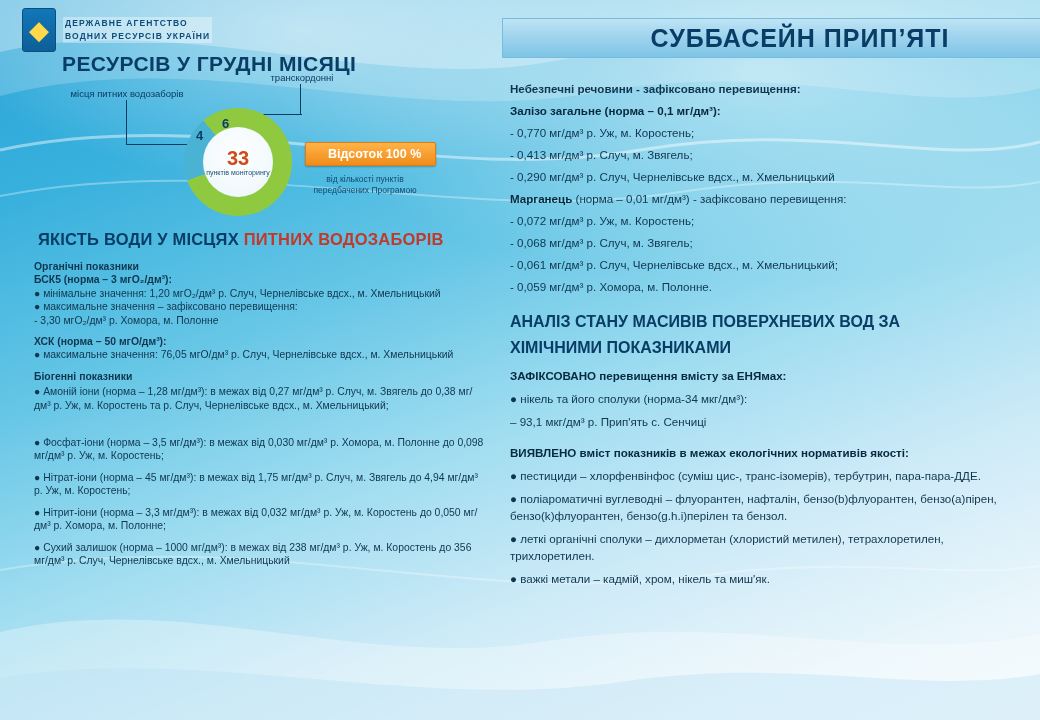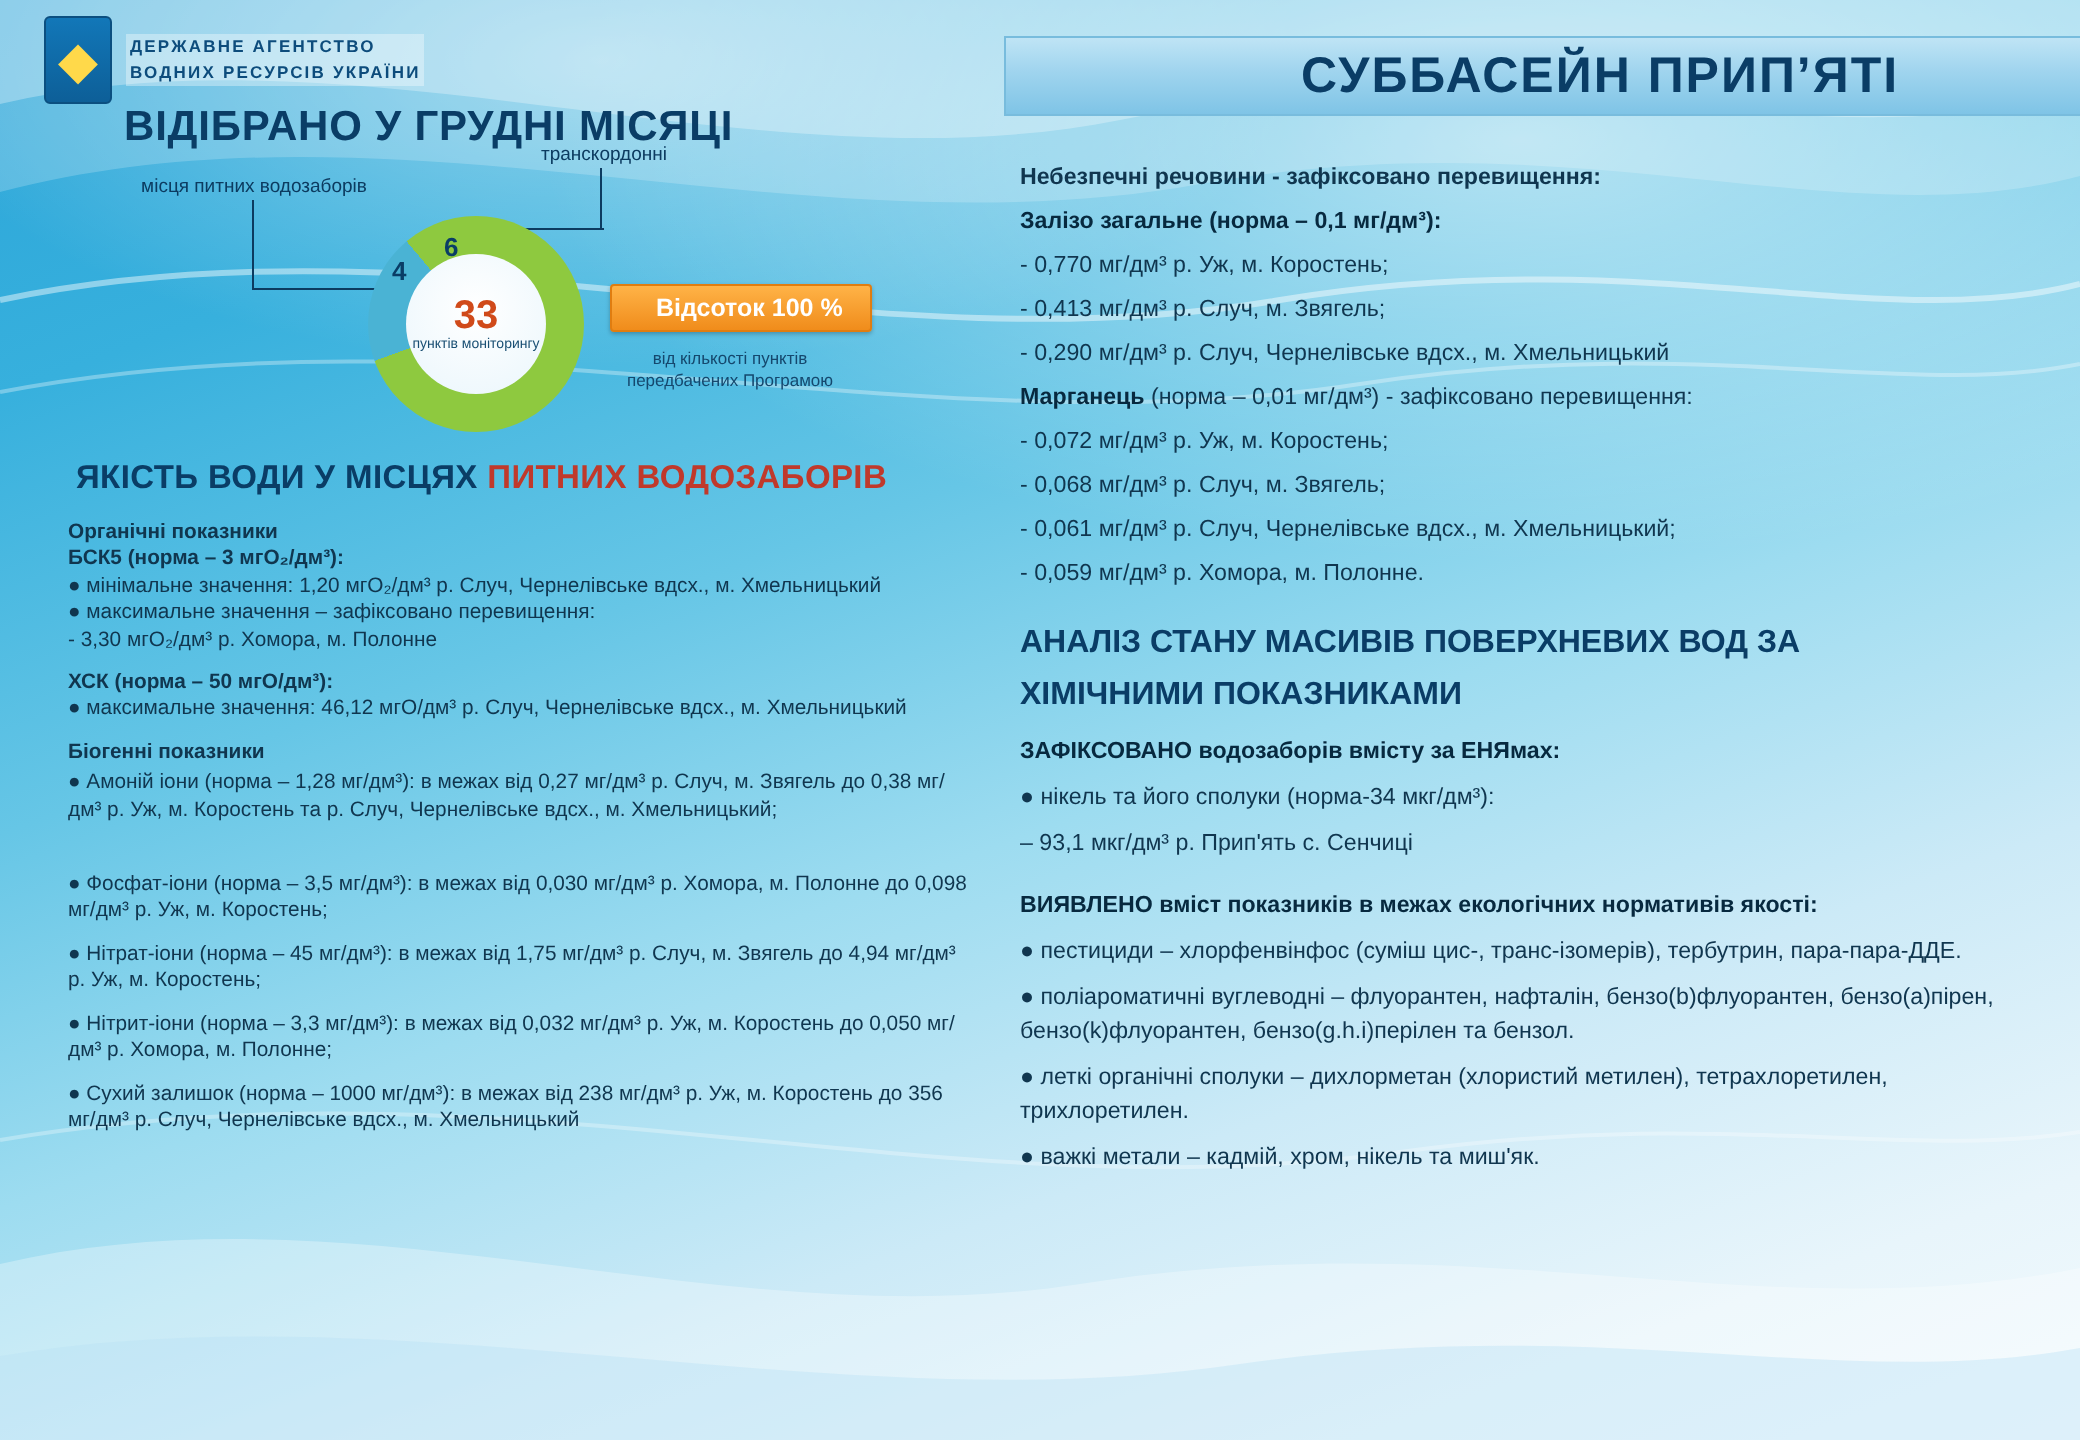--- a/index.html
+++ b/index.html
@@ -157,21 +157,21 @@
   </div>
 
   <div class="logo-wrap">
     <div class="trident">◆</div>
     <div class="logo-text">
       <div>ДЕРЖАВНЕ  АГЕНТСТВО</div>
       <div>ВОДНИХ  РЕСУРСІВ  УКРАЇНИ</div>
     </div>
   </div>
 
-  <div class="left-title">ВІДІБРАНО  У  ГРУДНІ  МІСЯЦІ</div>
+  <div class="left-title">РЕСУРСІВ  У  ГРУДНІ  МІСЯЦІ</div>
 
   <div class="lbl-small" id="lbl-water-intakes">місця питних водозаборів</div>
   <div class="lbl-small" id="lbl-cross-border">транскордонні</div>
 
   <div class="connector" style="position:absolute;left:126px;top:100px;width:1px;height:44px;border-left:1px solid #0c3b60;"></div>
   <div class="connector" style="position:absolute;left:126px;top:144px;width:62px;height:1px;border-top:1px solid #0c3b60;"></div>
   <div class="connector" style="position:absolute;left:300px;top:84px;width:1px;height:30px;border-left:1px solid #0c3b60;"></div>
   <div class="connector" style="position:absolute;left:244px;top:114px;width:58px;height:1px;border-top:1px solid #0c3b60;"></div>
   <div class="connector" style="position:absolute;left:244px;top:114px;width:1px;height:20px;border-left:1px solid #0c3b60;"></div>
 
@@ -198,21 +198,21 @@
     <div class="grp">
       <div class="hdr">Органічні показники</div>
       <div class="hdr">БСК5 (норма – 3 мгО₂/дм³):</div>
       <div>● мінімальне значення: 1,20 мгО₂/дм³ р. Случ, Чернелівське вдсх., м. Хмельницький</div>
       <div>● максимальне значення – зафіксовано перевищення:</div>
       <div>-  3,30 мгО₂/дм³  р. Хомора, м. Полонне</div>
     </div>
 
     <div class="grp">
       <div class="hdr">ХСК (норма  –  50 мгО/дм³):</div>
-      <div>● максимальне значення: 46,12 мгО/дм³ р. Случ, Чернелівське вдсх., м. Хмельницький</div>
+      <div>● максимальне значення: 76,05 мгО/дм³ р. Случ, Чернелівське вдсх., м. Хмельницький</div>
     </div>
 
     <div class="grp">
       <div class="hdr">Біогенні показники</div>
       <div style="margin-top:2px">● Амоній  іони  (норма – 1,28 мг/дм³):  в межах від 0,27 мг/дм³ р. Случ, м. Звягель до 0,38 мг/дм³ р. Уж, м. Коростень та р. Случ, Чернелівське вдсх., м. Хмельницький;</div>
       <div style="margin-top:24px">● Фосфат-іони (норма – 3,5 мг/дм³):  в межах від 0,030 мг/дм³ р. Хомора, м. Полонне до 0,098 мг/дм³ р. Уж, м. Коростень;</div>
       <div style="margin-top:8px">● Нітрат-іони  (норма – 45 мг/дм³):  в межах від 1,75 мг/дм³ р. Случ, м. Звягель до 4,94 мг/дм³ р. Уж, м. Коростень;</div>
       <div style="margin-top:8px">● Нітрит-іони  (норма – 3,3 мг/дм³):  в межах від 0,032 мг/дм³ р. Уж, м. Коростень до 0,050 мг/дм³ р. Хомора, м. Полонне;</div>
       <div style="margin-top:8px">● Сухий  залишок  (норма – 1000 мг/дм³):  в межах від 238 мг/дм³ р. Уж, м. Коростень до 356 мг/дм³ р. Случ, Чернелівське вдсх., м. Хмельницький</div>
     </div>
@@ -232,21 +232,21 @@
     <div class="row"><b>Марганець</b><span> (норма – 0,01 мг/дм³)  -  зафіксовано перевищення:</span></div>
     <div class="row">- 0,072 мг/дм³ р. Уж, м. Коростень;</div>
     <div class="row">- 0,068 мг/дм³ р. Случ, м. Звягель;</div>
     <div class="row">- 0,061 мг/дм³ р. Случ, Чернелівське вдсх.,  м. Хмельницький;</div>
     <div class="row">- 0,059 мг/дм³ р. Хомора, м. Полонне.</div>
 
     <div class="sec-title-right">АНАЛІЗ СТАНУ МАСИВІВ  ПОВЕРХНЕВИХ  ВОД ЗА</div>
     <div class="sec-title-right" style="margin-top:0">ХІМІЧНИМИ ПОКАЗНИКАМИ</div>
 
     <div class="right-list">
-      <div class="row"><b>ЗАФІКСОВАНО водозаборів  вмісту за ЕНЯмах:</b></div>
+      <div class="row"><b>ЗАФІКСОВАНО перевищення  вмісту за ЕНЯмах:</b></div>
       <div class="row">● нікель та його сполуки (норма-34 мкг/дм³):</div>
       <div class="row">– 93,1 мкг/дм³ р. Прип'ять с. Сенчиці</div>
     </div>
 
     <div class="right-list" style="margin-top:14px">
       <div class="row"><b>ВИЯВЛЕНО вміст показників в межах екологічних нормативів якості:</b></div>
       <div class="row">● пестициди – хлорфенвінфос (суміш цис-, транс-ізомерів), тербутрин, пара-пара-ДДЕ.</div>
       <div class="row">● поліароматичні  вуглеводні – флуорантен, нафталін, бензо(b)флуорантен, бензо(a)пірен, бензо(k)флуорантен, бензо(g.h.i)перілен та бензол.</div>
       <div class="row">● леткі органічні сполуки – дихлорметан (хлористий метилен), тетрахлоретилен, трихлоретилен.</div>
       <div class="row">● важкі метали – кадмій, хром, нікель  та миш'як.</div>

